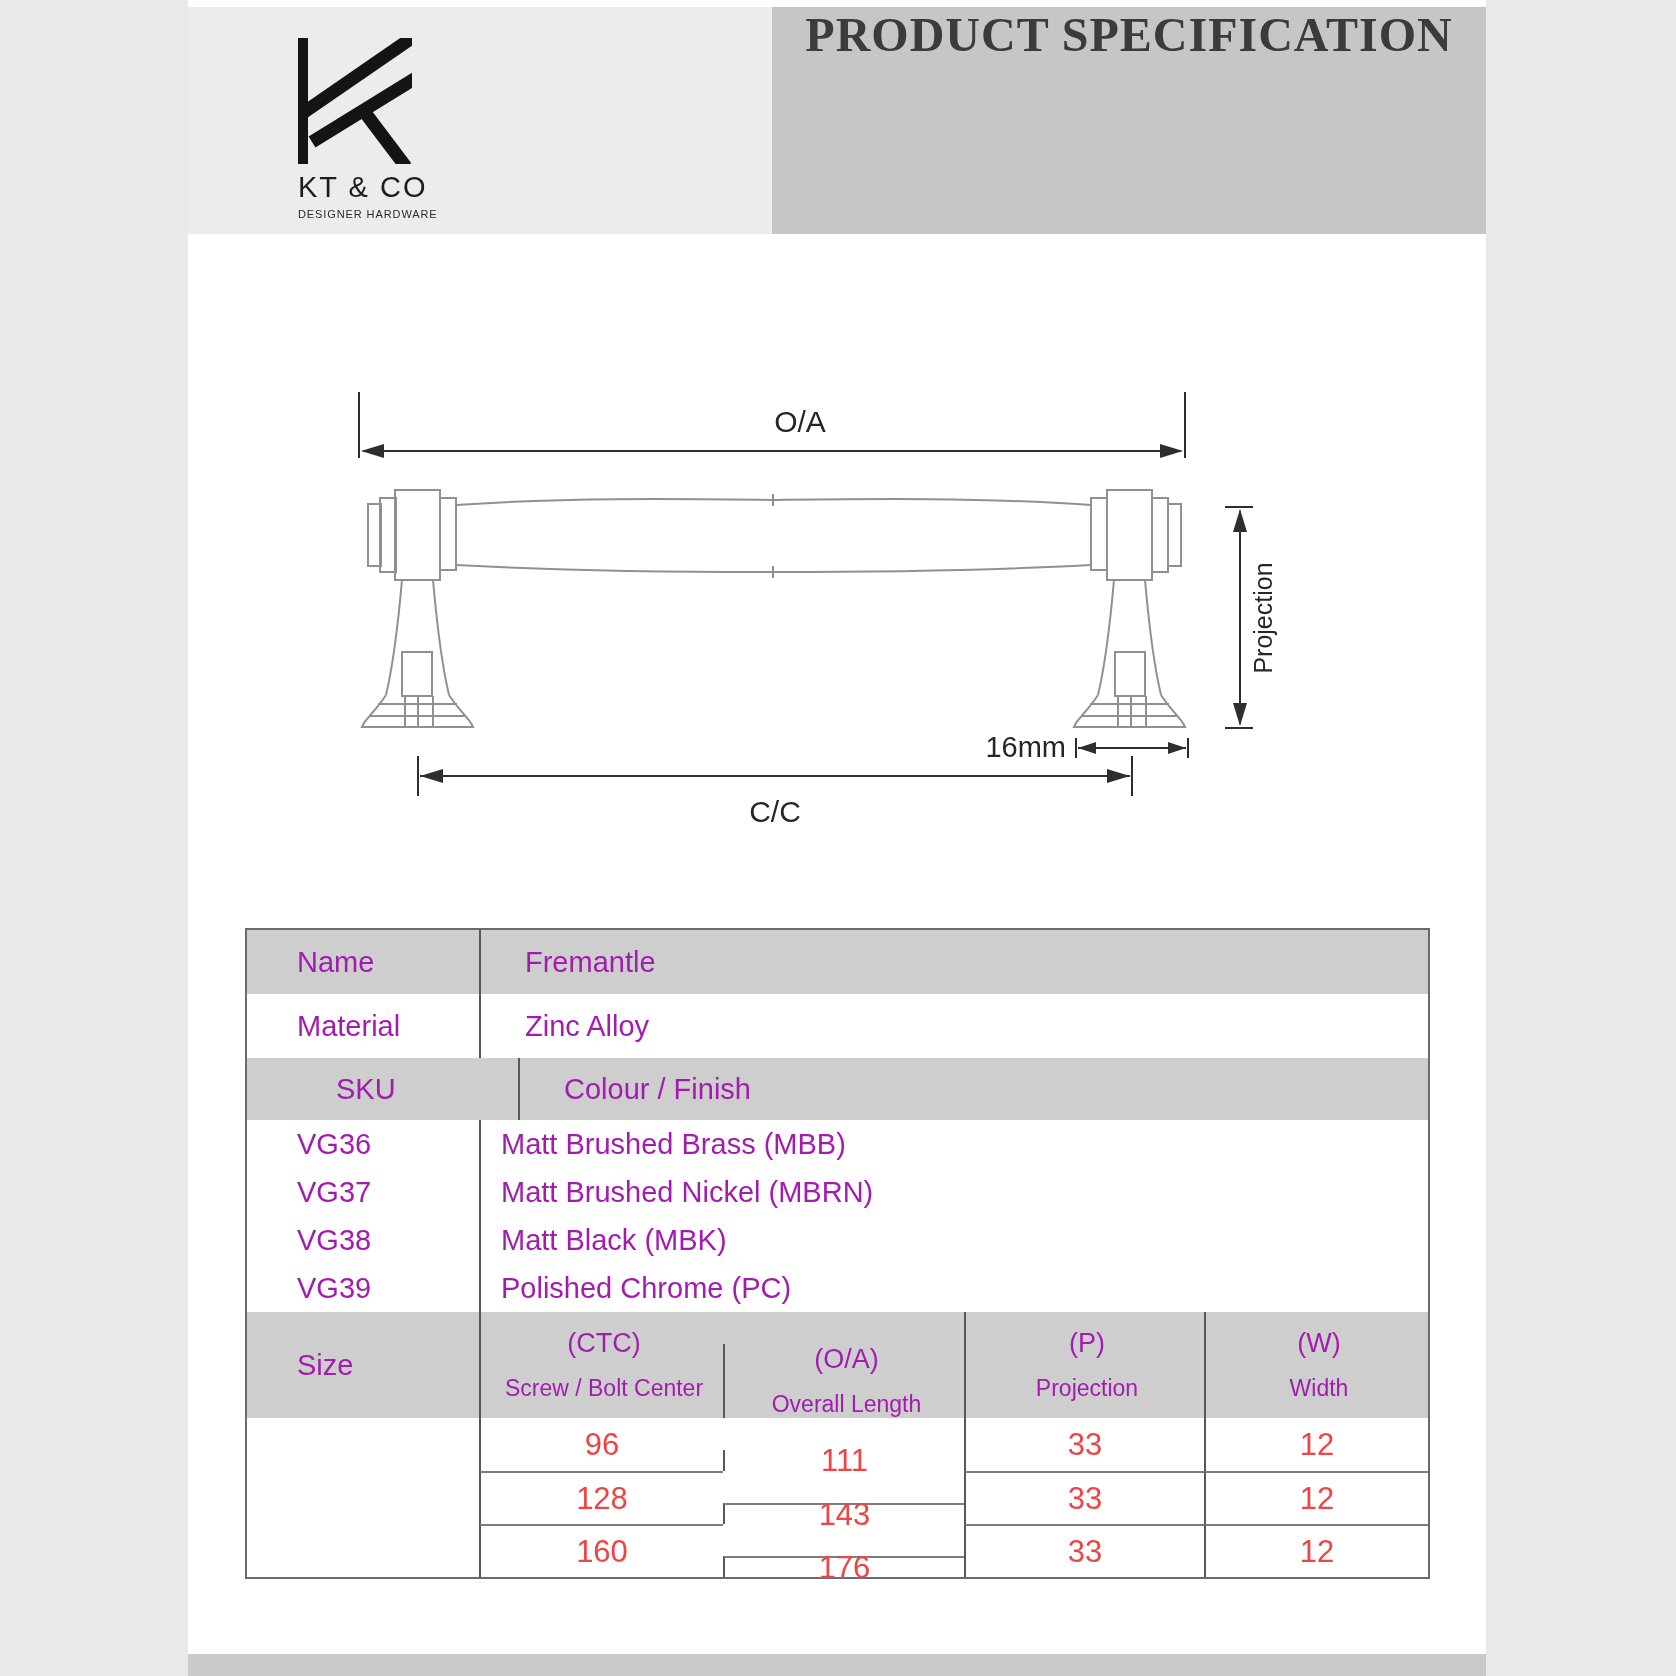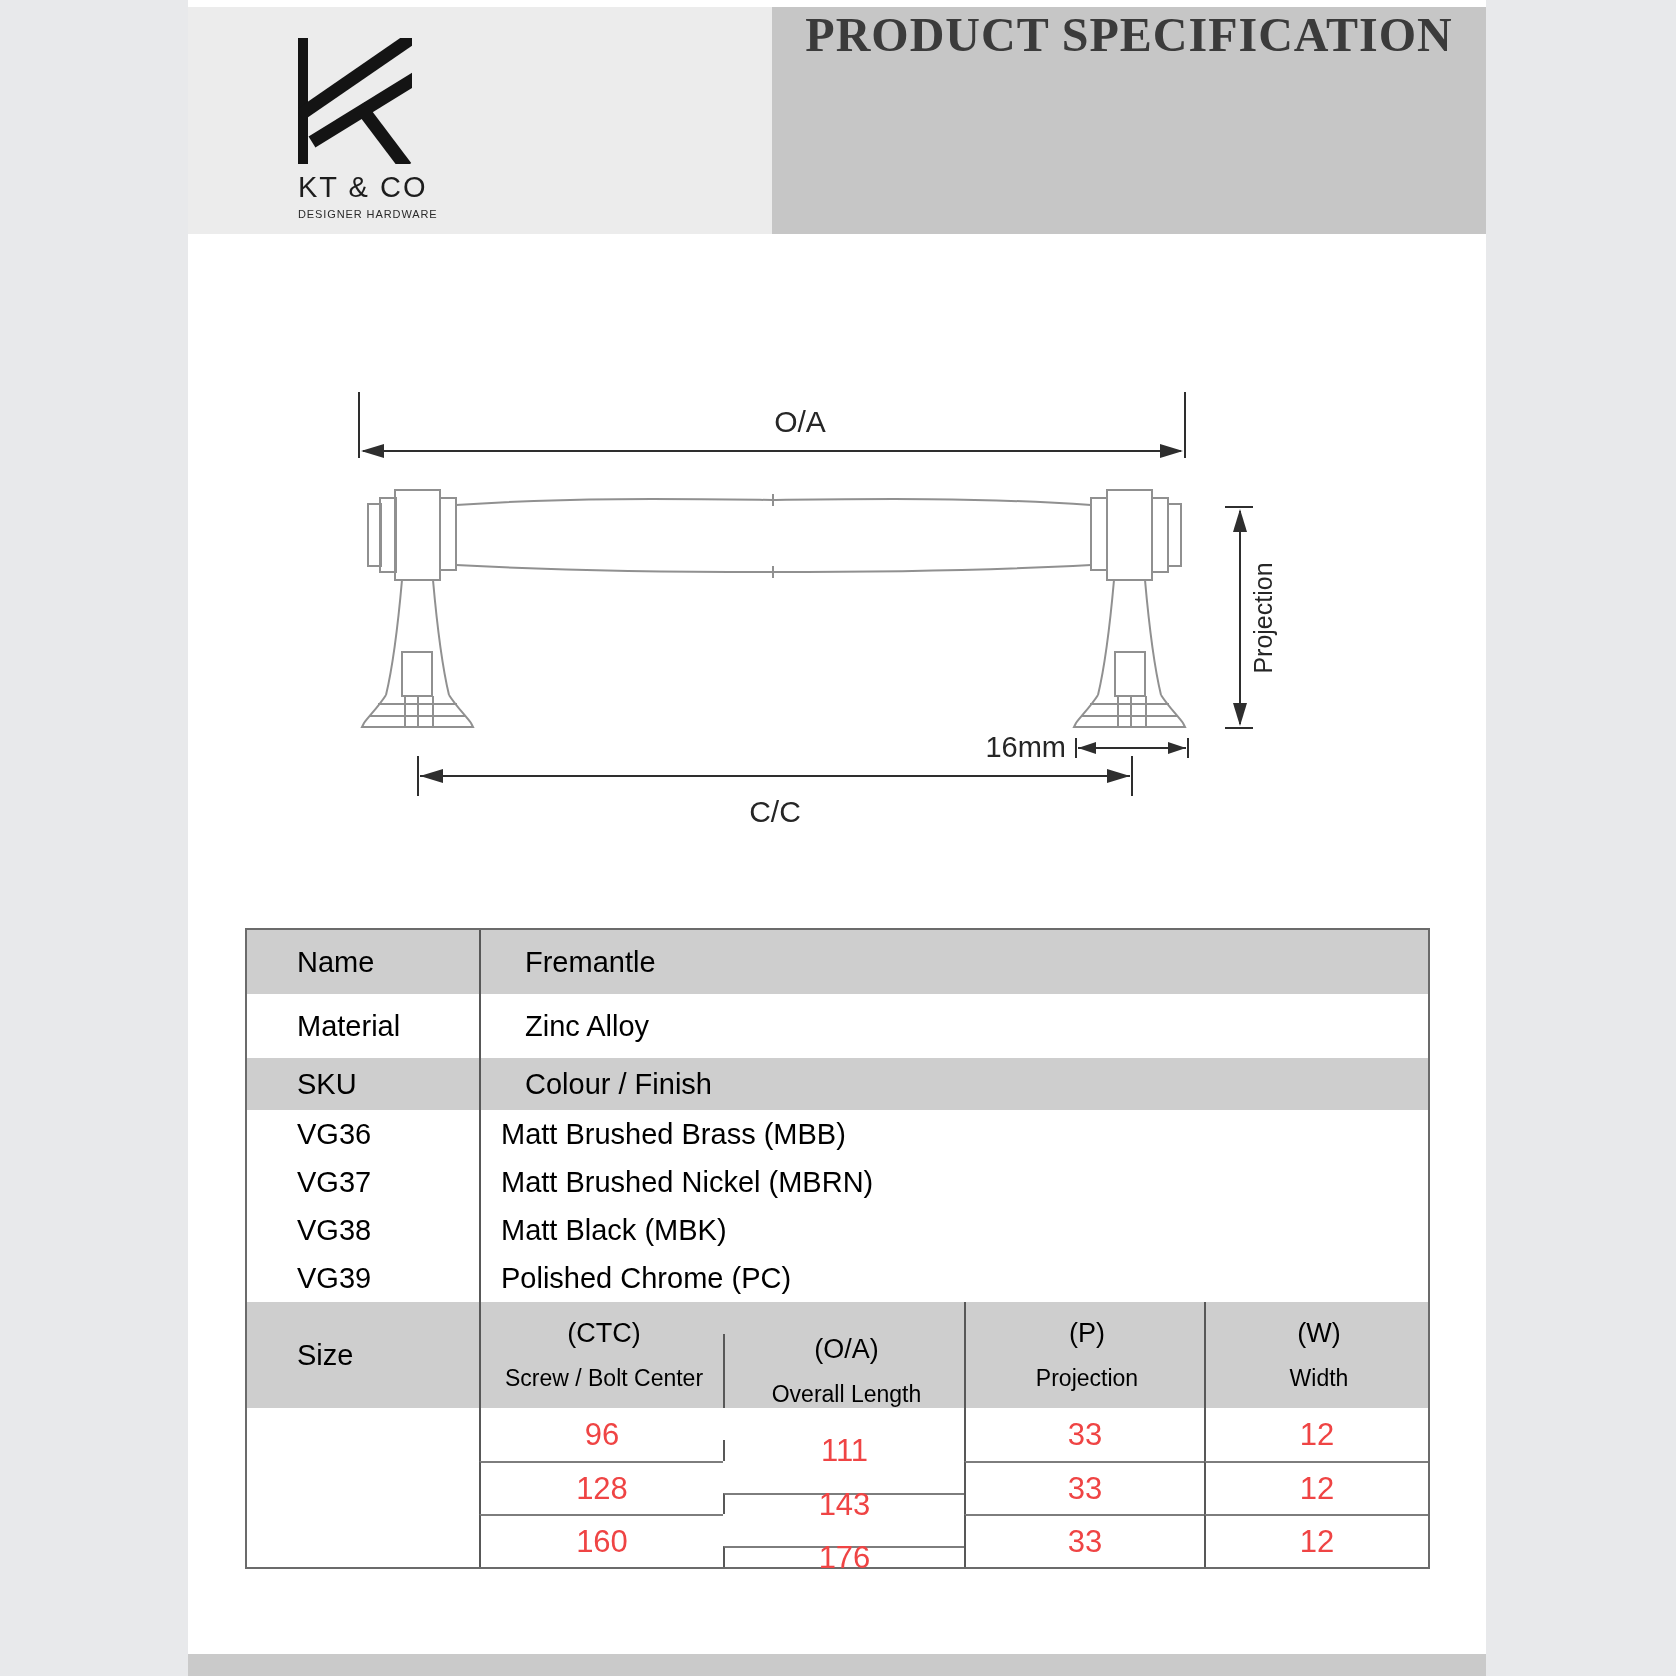--- a/index.html
+++ b/index.html
@@ -24,22 +24,22 @@
   .diagram text{font-family:"Liberation Sans","DejaVu Sans",sans-serif;fill:#262626;}
   .outline{stroke:#909090;stroke-width:2;fill:none;}
   .dim{stroke:#2e2e2e;stroke-width:2;fill:none;}
   .arr{fill:#2e2e2e;stroke:none;}
 
   
   .spec-table{position:absolute;left:57px;top:928px;width:1185px;box-sizing:border-box;
               border:2px solid #6b6b6b;background:#ffffff;}
   .t-row{display:flex;box-sizing:border-box;}
   .gray{background:#cecece;}
-  .h64{height:64px;}.h62{height:52px;}.h192{height:192px;}.h106{height:106px;}.h53{height:53px;}
-  .cell{box-sizing:border-box;display:flex;align-items:center;font-size:29px;color:#000000;}
+  .h64{height:64px;}.h62{height:62px;padding-left:39px;}.h192{height:192px;}.h106{height:106px;}.h53{height:53px;}
+  .cell{box-sizing:border-box;display:flex;align-items:center;font-size:29px;color:#a21caf;}
   .c-label{width:232px;padding-left:50px;flex:none;}
   .c-value{flex:1;padding-left:44px;}
   .bl{border-left:2px solid #585858;}
   .bt{border-top:2px solid #7d7d7d;}
   .stack{flex-direction:column;align-items:flex-start;justify-content:center;}
   .stack > div{height:48px;display:flex;align-items:center;}
   .w2{width:244px;flex:none;}.w3{width:241px;flex:none;margin-top:32px;}.w4{width:240px;flex:none;}.w5{flex:1;}
   .hd{flex-direction:column;justify-content:center;align-items:center;gap:16px;padding-left:4px;}
   .hd .l1{font-size:27px;}
   .hd .l2{font-size:23px;}

